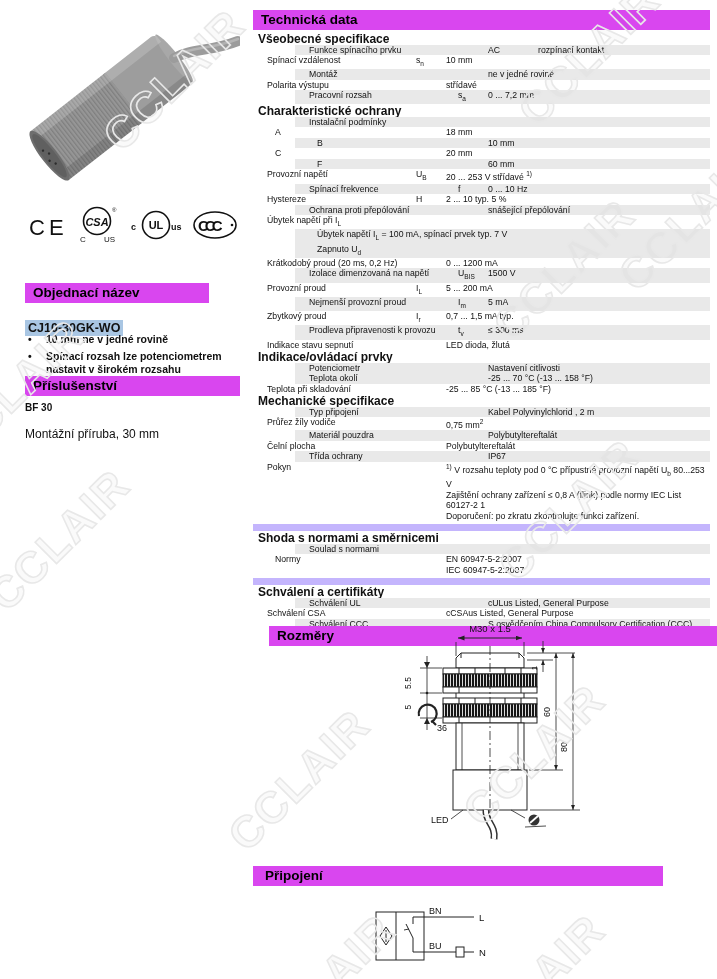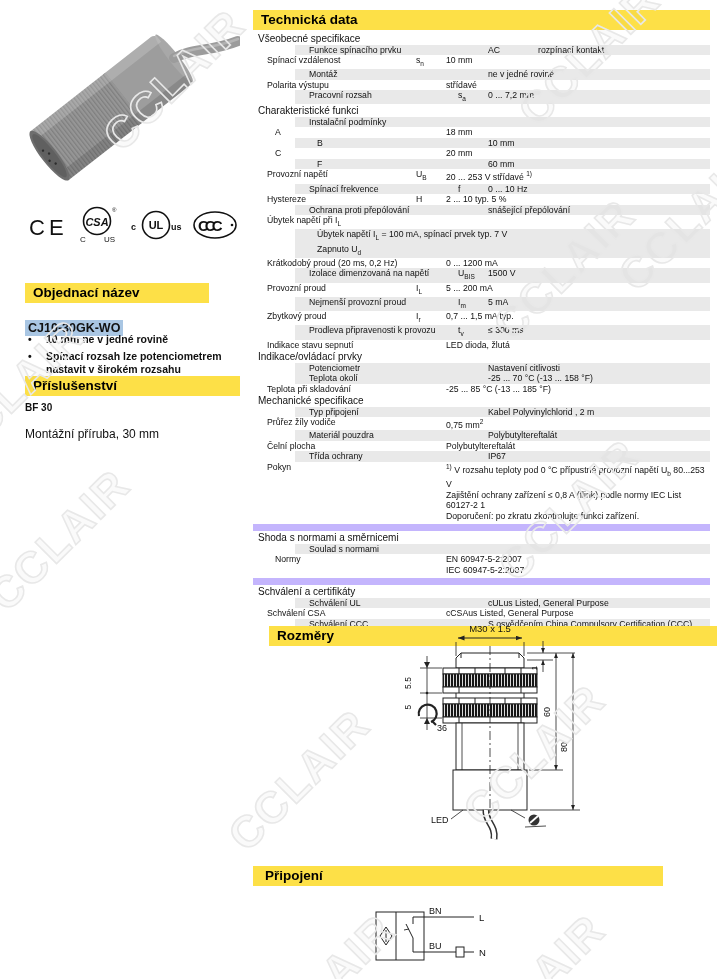--- a/index.html
+++ b/index.html
@@ -1,33 +1,33 @@
 <!DOCTYPE html>
 <html><head>
 <meta charset="utf-8">
 <style>
   * { margin:0; padding:0; box-sizing:border-box; }
   html,body { width:717px; height:979px; background:#fff; font-family:"Liberation Sans",sans-serif; color:#111; overflow:hidden; position:relative; }
 
   .abs { position:absolute; }
 
   
-  .secbar { position:absolute; background:#fde047; height:20px; line-height:20px; font-weight:bold; font-size:13.5px; padding-left:8px; color:#000; }
+  .secbar { position:absolute; background:#d946ef; height:20px; line-height:20px; font-weight:bold; font-size:13.5px; padding-left:8px; color:#000; }
 
   
   #tech-rows { position:absolute; left:253px; top:32px; width:457px; }
   .trow { display:flex; align-items:flex-start; line-height:10.5px; font-size:8.7px; position:relative; }
   .trow.g { background:#e9e9e9;margin-left:42px; }
   .trow .lbl { flex:0 0 auto; width:163px; padding-left:14px; }
   .trow .lbl.ind2 { padding-left:22px; }
   .trow .lbl.wide { width:auto; flex:1 1 auto; white-space:nowrap; }
   .trow .sym { flex:0 0 auto; width:30px; }
   .trow .val { flex:1 1 auto; position:relative; }
   .trow .val2 { position:absolute; left:50px; top:0; }
-  .trow.sec { font-weight:normal; font-size:10px; padding:1px 0 0 5px; margin-top:1px; }
+  .trow.sec { font-weight:bold; font-size:12px; padding:1px 0 0 5px; margin-top:1px; }
   .trow.sec.rule { border-top:7px solid #c4b5fd; margin-top:3px; padding-top:2px; }
   sub { font-size:6.5px; }
   sup { font-size:6.5px; }
 
   
   #order-bar { left:25px; top:283px; width:184px; }
   #acc-bar  { left:25px; top:376px; width:215px; }
   #code { position:absolute; left:25px; top:308px; background:#a9c6e3; font-weight:bold; font-size:12.5px; padding:1px 3px;margin-top:12px; }
   #bullets { position:absolute; left:28px; top:333px; width:212px; }
   .bullet-item { display:flex; font-weight:bold; font-size:10.5px; line-height:13px; margin-bottom:4px; }
@@ -140,21 +140,21 @@
       <span class="lbl">Polarita výstupu</span>
       <span class="sym"></span>
       <span class="val">střídavé</span>
     </div>
     <div class="trow g">
       <span class="lbl">Pracovní rozsah</span>
       <span class="sym">s<sub>a</sub></span>
       <span class="val">0 ... 7,2 mm</span>
     </div>
     <div class="trow sec">
-      <span>Charakteristické funkci</span>
+      <span>Charakteristické ochrany</span>
     </div>
     <div class="trow g">
       <span class="lbl wide">Instalační podmínky</span>
     </div>
     <div class="trow">
       <span class="lbl ind2">A</span>
       <span class="sym"></span>
       <span class="val">18 mm</span>
     </div>
     <div class="trow g">

